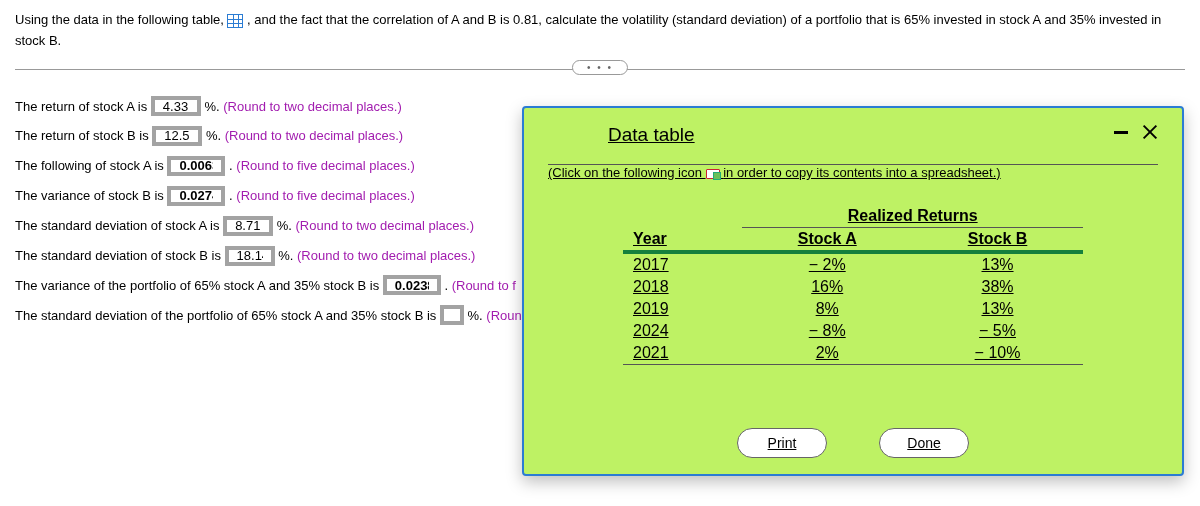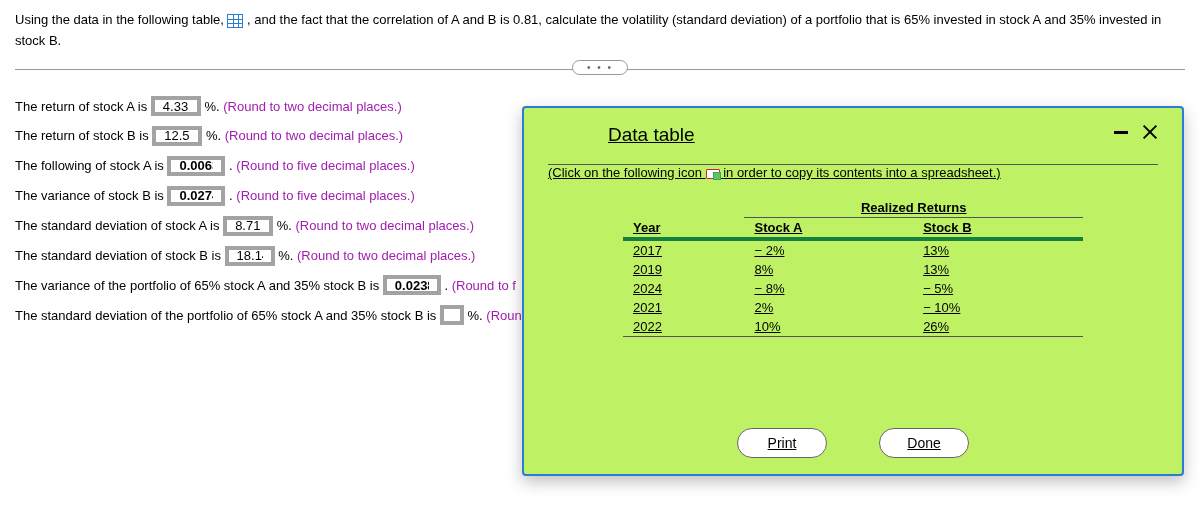--- a/index.html
+++ b/index.html
@@ -131,27 +131,27 @@
     background: #fff;
   }
   .copy-icon::after{
     content:""; position:absolute; right:-2px; bottom:-2px;
     width:6px; height:6px; background:#6bbf59; border:1px solid #2a7;
   }
 
   .data-table {
     width: 460px;
     border-collapse: collapse;
-    margin: 8px auto 4px;
-    font-size: 13px;
+    margin: 15px auto 4px;
+    font-size: 16px;
     border-bottom: 1px solid #555;
   }
   .data-table th, .data-table td {
     padding: 2px 10px;
-    text-align: left;
+    text-align: center;
   }
   .data-table th { font-weight: bold; }
   .data-table td:first-child, .data-table th:first-child { text-align: left; }
   .span-head { text-align: center !important; border-bottom: 1px solid #555; }
   .hdr-row th { border-bottom: 4px solid #15803d; }
 
   .modal-buttons {
     margin-top: auto;
     display: flex;
     justify-content: center;
@@ -218,38 +218,38 @@
         <th>Stock B</th>
       </tr>
     </thead>
     <tbody>
       <tr>
           <td>2017</td>
           <td>− 2%</td>
           <td>13%</td>
         </tr>
       <tr>
+          <td>2018</td>
+          <td>16%</td>
+          <td>38%</td>
+        </tr>
+      <tr>
           <td>2019</td>
           <td>8%</td>
           <td>13%</td>
         </tr>
       <tr>
           <td>2024</td>
           <td>− 8%</td>
           <td>− 5%</td>
         </tr>
       <tr>
           <td>2021</td>
           <td>2%</td>
           <td>− 10%</td>
-        </tr>
-      <tr>
-          <td>2022</td>
-          <td>10%</td>
-          <td>26%</td>
         </tr>
     </tbody>
   </table>
   <div class="modal-buttons">
     <button class="btn">Print</button>
     <button class="btn">Done</button>
   </div>
 </div>
 
 </body></html>

